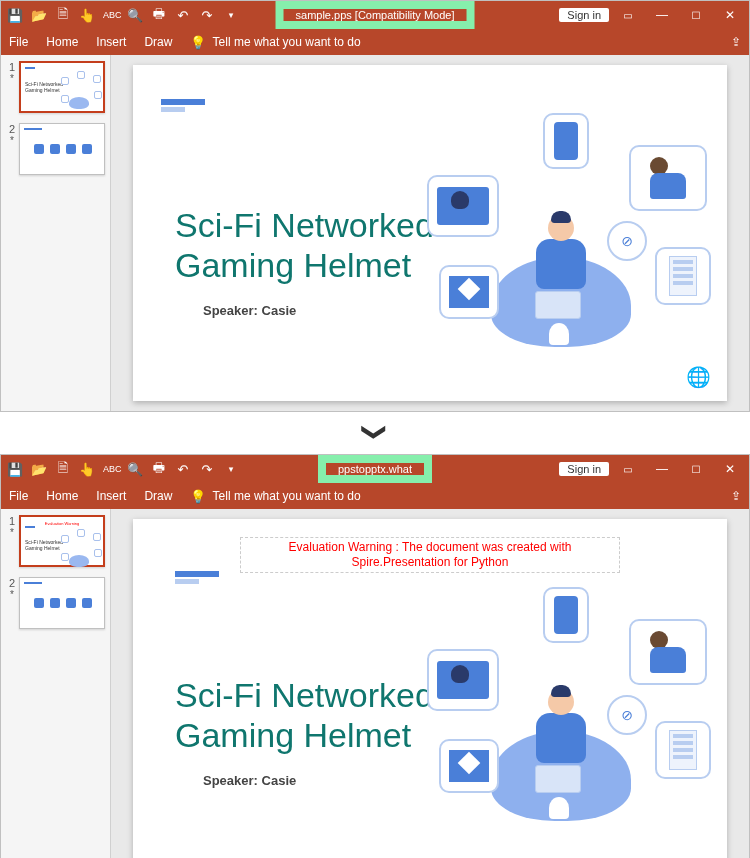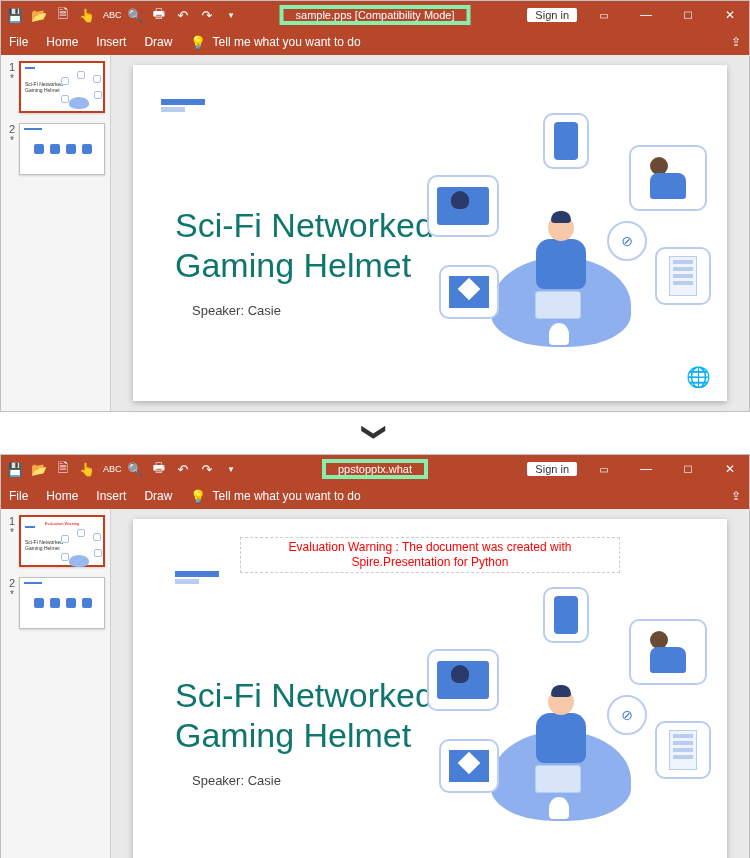--- a/index.html
+++ b/index.html
@@ -4,26 +4,26 @@
 <style>
   * { box-sizing: border-box; margin: 0; padding: 0; }
   body { font-family: "Segoe UI", Arial, sans-serif; background: #fff; width: 750px; }
   .figure { border: 1px solid #c0c0c0; }
   .app { width: 748px; background: #e6e6e6; }
 
   .titlebar { background: #b7472a; height: 28px; display: flex; align-items: center; position: relative; }
   .qat { display: flex; align-items: center; gap: 8px; padding: 0 6px; }
   .qat .ico { color: #fff; font-size: 13px; width: 16px; text-align: center; }
   .title-center { position: absolute; left: 50%; transform: translateX(-50%); color: #fff; font-size: 11px; white-space: nowrap; }
-  .title-right { position: absolute; right: 0; display: flex; align-items: center; gap: 12px; padding-right: 4px; }
+  .title-right { position: absolute; right: 0; display: flex; align-items: center; gap: 4px; padding-right: 4px; }
   .signin { background: #fff; color: #333; font-size: 11px; padding: 1px 8px; border-radius: 2px; }
   .winctl { color: #fff; width: 30px; text-align: center; font-size: 12px; }
   .winctl.sq { font-size: 10px; }
 
-  .highlight-box { border: 4px solid #86efac; padding: 0 12px; }
+  .highlight-box { border: 8px solid #86efac; padding: 0 12px; }
 
   .menubar { background: #b7472a; height: 26px; display: flex; align-items: center; gap: 18px; padding: 0 8px; }
   .menubar .tab { color: #fff; font-size: 12px; }
   .tellme { display: flex; align-items: center; gap: 6px; color: #fff; font-size: 12px; }
   .tellme .bulb { font-size: 13px; }
   .share-ico { position: absolute; right: 8px; color: #fff; font-size: 12px; }
 
   .workspace { display: flex; background: #e9e9e9; }
   .thumbpane { width: 110px; background: #f5f5f5; border-right: 1px solid #d0d0d0; padding: 6px 4px; }
   .thumb-row { display: flex; margin-bottom: 10px; }
@@ -36,21 +36,21 @@
   .thumb .t-ill { position: absolute; right: 2px; top: 10px; width: 40px; height: 36px; }
   .thumb .t-ill .cloud { position: absolute; bottom: 0; left: 8px; width: 20px; height: 12px; background: #9ab8f0; border-radius: 50% 50% 40% 40%; }
   .thumb .t-ill .node { position: absolute; width: 8px; height: 8px; border: 1px solid #a8c0ec; background: #fff; border-radius: 2px; }
   .thumb .t-warn { font-size: 4px; color: red; text-align: center; }
 
   .canvas { flex: 1; padding: 10px 12px; background: #e9e9e9; display: flex; justify-content: center; }
   .slide { width: 594px; height: 336px; background: #fff; box-shadow: 0 2px 6px rgba(0,0,0,0.25); position: relative; padding: 34px 28px; }
   .slide .accent1 { width: 44px; height: 6px; background: #4a7fd8; }
   .slide .accent2 { width: 24px; height: 5px; background: #b8cdf0; margin-top: 2px; }
   .slide h1 { font-weight: 300; font-size: 34px; color: #0f766e; line-height: 40px; position: absolute; left: 42px; top: 140px; }
-  .slide .speaker { position: absolute; left: 59px; top: 238px; font-size: 13px; color: #444; }
+  .slide .speaker { position: absolute; left: 70px; top: 238px; font-size: 13px; color: #444; font-weight: bold; }
   .slide .warn { border: 1px dashed #ccc; color: red; font-size: 12px; text-align: center; padding: 2px 6px; position: absolute; left: 50%; transform: translateX(-50%); top: 18px; width: 380px; line-height: 15px; }
   .slide .webglobe { position: absolute; right: 16px; bottom: 12px; color: #5a8ae0; font-size: 20px; }
 
   .illus { position: absolute; right: 20px; top: 60px; width: 280px; height: 230px; }
   .illus .cloud { position: absolute; width: 140px; height: 90px; background: #8eb0ee; border-radius: 55% 55% 50% 50% / 60% 60% 40% 40%; left: 64px; bottom: 8px; }
   .illus .cloud-lock { position: absolute; left: 122px; bottom: 10px; width: 20px; height: 22px; background: #fff; border-radius: 50% 50% 4px 4px; }
   .illus .person { position: absolute; left: 94px; bottom: 30px; width: 80px; height: 110px; }
   .illus .person .head { width: 26px; height: 26px; background: #f5c9a8; border-radius: 50%; margin: 0 auto; position: relative; }
   .illus .person .head::after { content:''; position:absolute; top:-4px; left:3px; width:20px; height:12px; background:#2a3a6a; border-radius:10px 10px 4px 4px; }
   .illus .person .torso { width: 50px; height: 50px; background: #4a7fd8; border-radius: 14px 14px 8px 8px; margin: -2px auto 0; }

